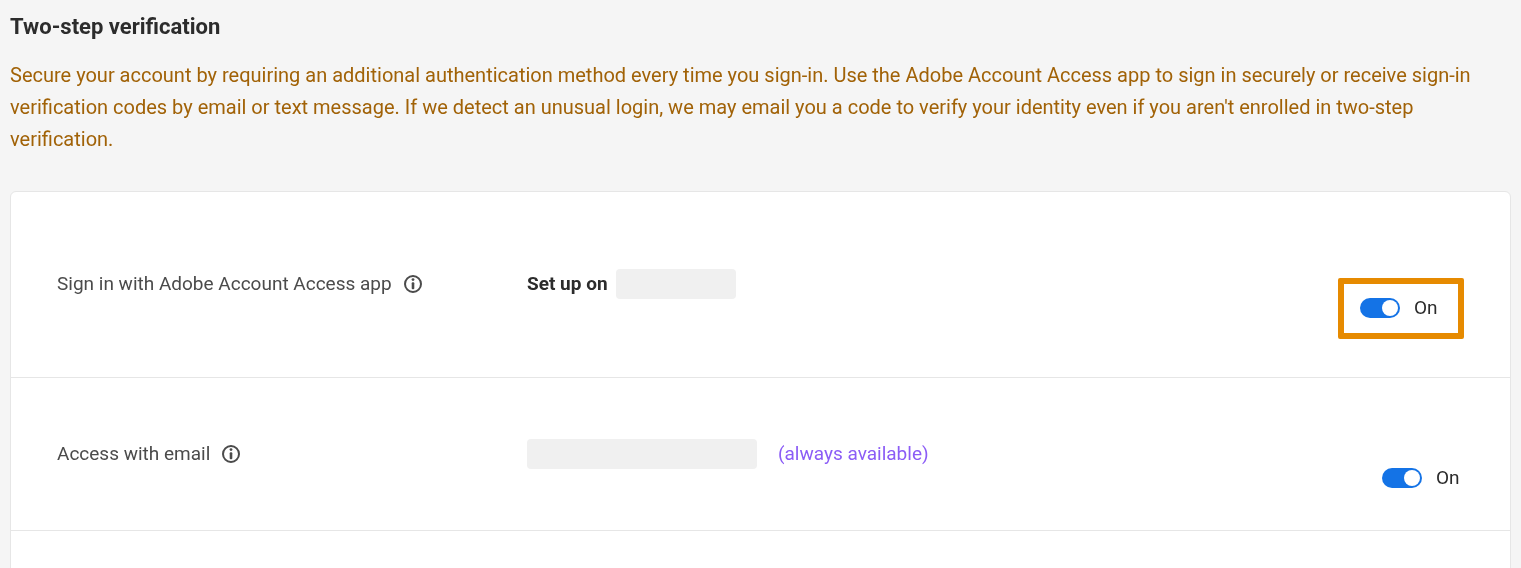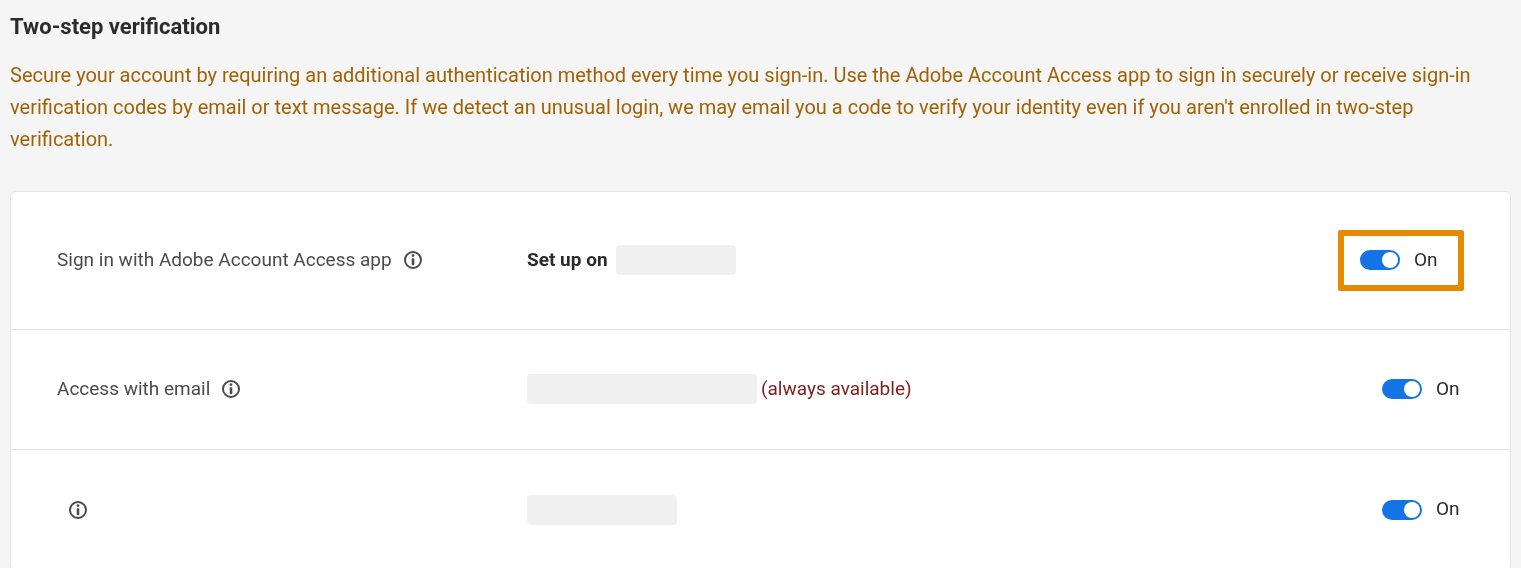--- a/index.html
+++ b/index.html
@@ -69,27 +69,28 @@
     }
     .bold { font-weight: 700; }
     .redact {
       display: inline-block;
       background: #f0f0f0;
       border-radius: 4px;
     }
     .redact.sm  { width: 120px; height: 30px; margin-left: 8px; }
     .redact.md  { width: 150px; height: 30px; }
     .redact.lg  { width: 230px; height: 30px; }
-    .col-value .suffix { margin-left: 4px; color: #7f1d1d; }
+    .col-value .suffix { margin-left: 21px; color: #8b5cf6; }
     .col-toggle {
       display: flex;
       align-items: center;
       justify-content: flex-end;
       gap: 14px;
       flex-shrink: 0;
+      margin-top: 48px;
     }
     .highlight-box {
       border: 6px solid #e68a00;
       padding: 10px 16px;
       border-radius: 2px;
     }
     .toggle {
       position: relative;
       width: 40px;
       height: 20px;

